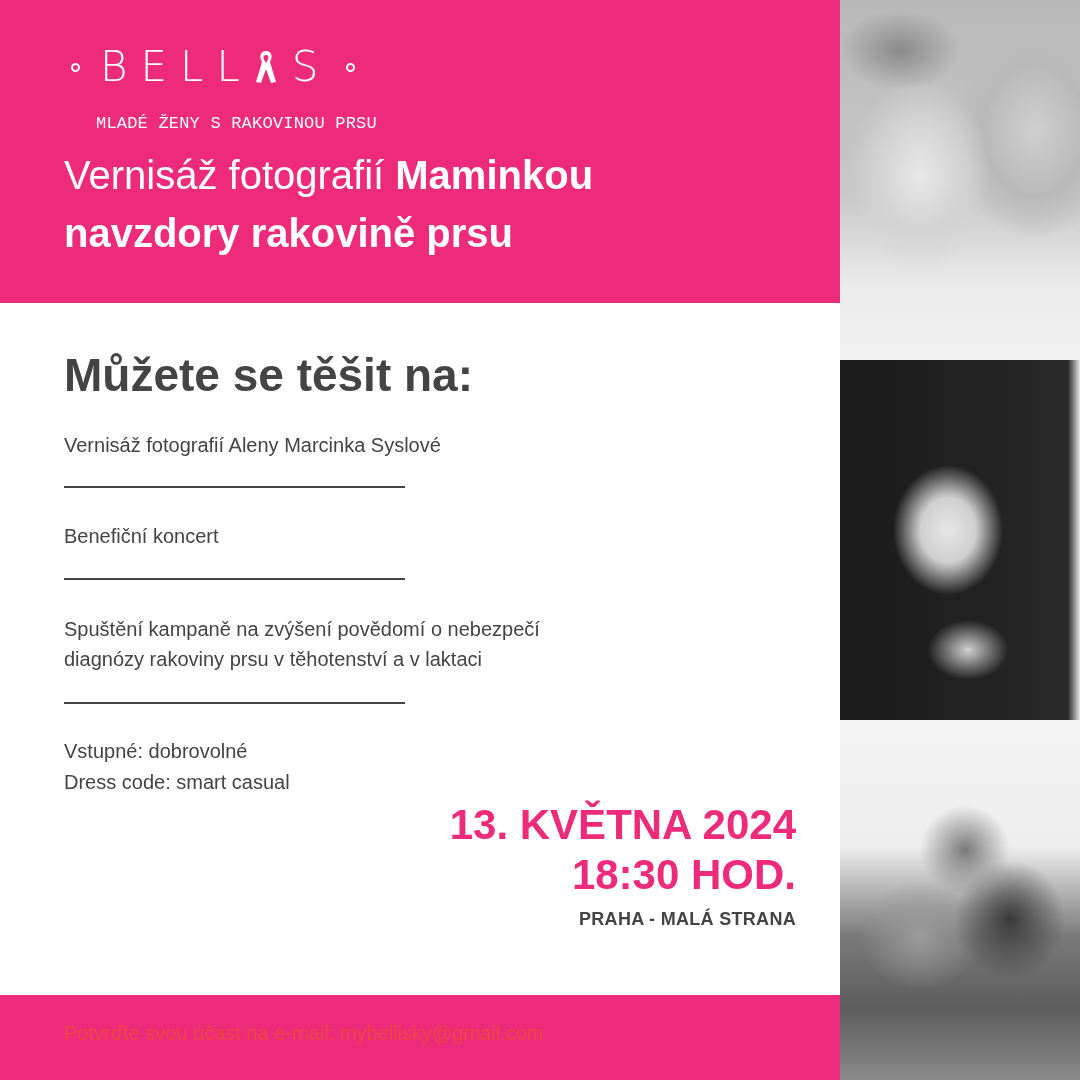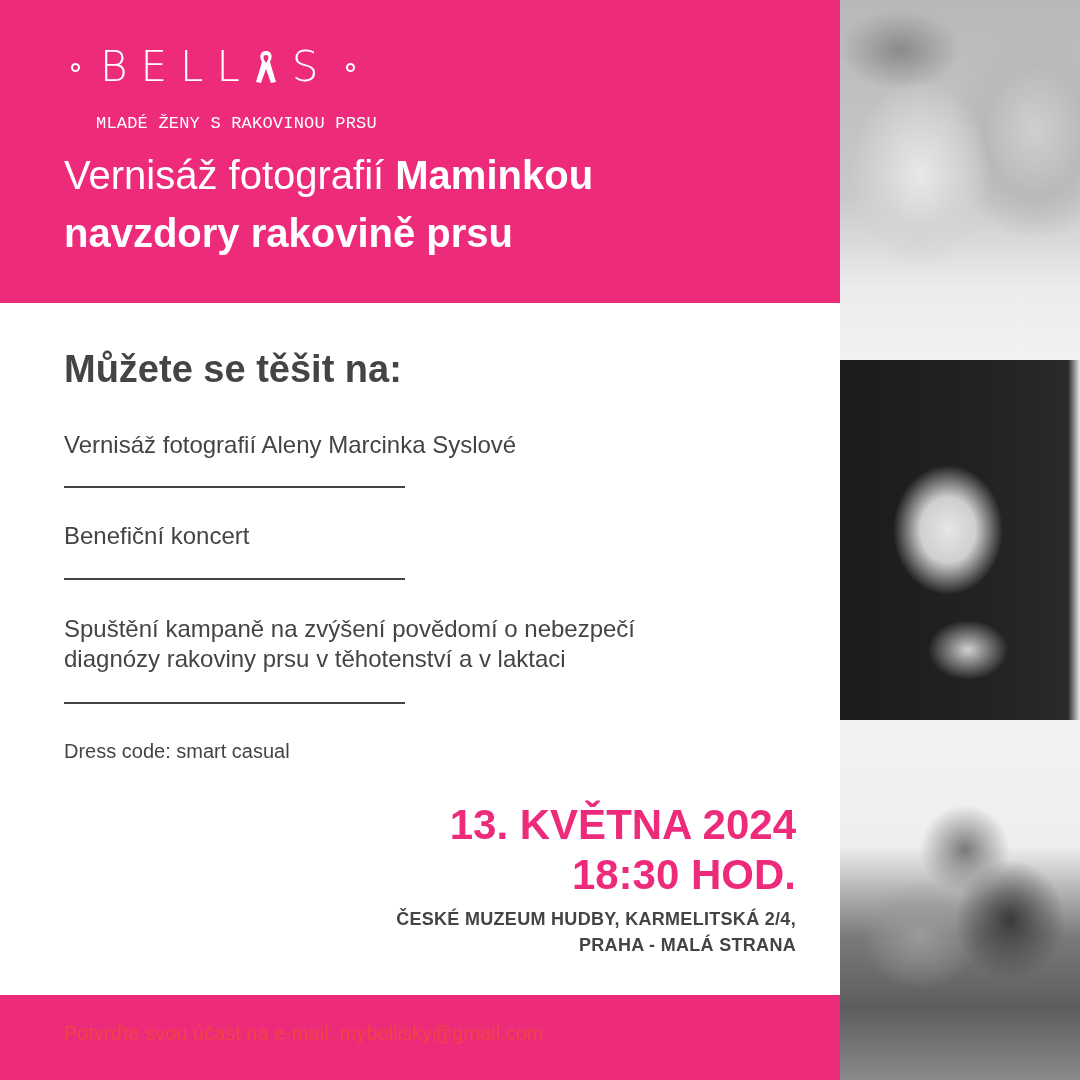--- a/index.html
+++ b/index.html
@@ -11,23 +11,23 @@
 
   .logo { position:absolute; left:71px; top:46px; display:flex; align-items:center; color:#fff; }
   .logo .dot { width:9px; height:9px; border:2px solid #fff; border-radius:50%; }
   .logo .word { font-family:"DejaVu Sans", sans-serif; font-weight:300; font-size:42px; letter-spacing:13px; margin:0 14px 0 20px; line-height:1; display:flex; align-items:center; }
   .logo .ribbon { display:inline-block; width:26px; height:36px; margin-right:13px; }
   .tagline { position:absolute; left:96px; top:94px; color:#fff; font-size:17px; letter-spacing:0.2px; font-family:Liberation Mono, monospace;margin-top:20px; }
 
   .title { position:absolute; left:64px; top:146px; width:760px; color:#fff; font-family:"Liberation Sans", sans-serif; font-size:40px; line-height:58px; }
   .title b { font-weight:700; }
 
-  .subheading { position:absolute; left:64px; top:348px; font-family:"Liberation Sans", sans-serif; font-weight:700; font-size:38px; color:#444; }
+  .subheading { position:absolute; left:64px; top:348px; font-family:"Liberation Sans", sans-serif; font-weight:700; font-size:46px; color:#444; }
 
-  .item { position:absolute; left:64px; font-family:"Liberation Sans", sans-serif; font-size:24px; line-height:30px; color:#444; width:640px; }
+  .item { position:absolute; left:64px; font-family:"Liberation Sans", sans-serif; font-size:20px; line-height:30px; color:#444; width:640px; }
   .divider { position:absolute; left:64px; width:341px; height:2px; background:#444; }
 
   .meta { position:absolute; left:64px; top:736px; font-family:"Liberation Sans", sans-serif; font-size:20px; line-height:31px; color:#444; }
   .meta b { font-weight:400; }
 
   .date { position:absolute; right:284px; top:800px; text-align:right; color:#ee2a7b; font-family:"Liberation Sans", sans-serif; font-weight:700; font-size:42px; line-height:50px; }
   .venue { position:absolute; right:284px; top:906px; text-align:right; font-family:"Liberation Sans", sans-serif; font-weight:700; font-size:18px; line-height:26px; color:#444; letter-spacing:0.3px; }
 
   .rsvp { position:absolute; left:64px; top:1022px; color:#ef4444; font-family:"Liberation Sans", sans-serif; font-size:20px; }
 
@@ -78,30 +78,30 @@
 <div class="item" style="top:521px">Benefiční koncert</div>
 <div class="divider" style="top:578px"></div>
 
 <div class="item" style="top:614px">
   <span>Spuštění kampaně na zvýšení povědomí o nebezpečí</span><br>
   <span>diagnózy rakoviny prsu v těhotenství a v laktaci</span>
 </div>
 <div class="divider" style="top:702px"></div>
 
 <div class="meta">
+  <div><b>Vstupné:</b><span> dobrovolné</span></div>
   <div><b>Dress code:</b><span> smart casual</span></div>
 </div>
 
 <div class="date">
   <div>13. KVĚTNA 2024</div>
   <div>18:30 HOD.</div>
 </div>
 
 <div class="venue">
-  <div>ČESKÉ MUZEUM HUDBY, KARMELITSKÁ 2/4,</div>
   <div>PRAHA - MALÁ STRANA</div>
 </div>
 
 <div class="footer"></div>
 <div class="rsvp">Potvrďte svou účast na e-mail: mybellisky@gmail.com</div>
 
 <div class="photo photo1" title="Smiling toddler cheek-to-cheek with mother wearing glasses (black and white)"></div>
 <div class="photo photo2" title="Blonde toddler hugged by mother in dark sweater (black and white)"></div>
 <div class="photo photo3" title="Mother lying on floor kissing two boys (black and white)"></div>
 

